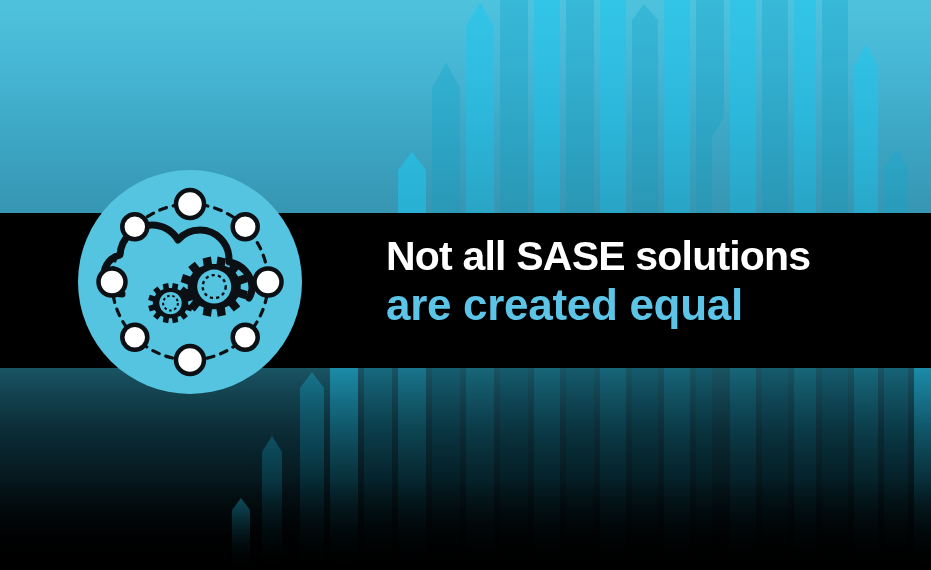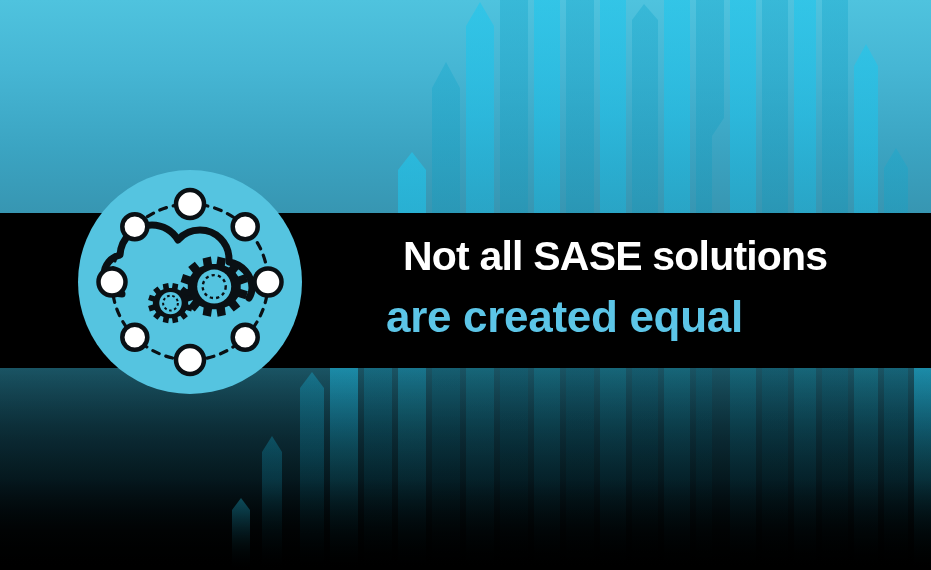--- a/index.html
+++ b/index.html
@@ -70,26 +70,25 @@
   .headline .line {
     display: block;
     font-weight: 700;
     font-size: 41px;
     white-space: nowrap;
   }
   .headline .line1 {
     color: #FFFFFF;
     font-size: 41px;
     letter-spacing: -0.8px;
-    margin-left: 17px;
   }
   .headline .line2 {
     color: #5CC5E7;
     font-size: 44px;
-    margin-top: 18px;
+    margin-top: 6px;
     letter-spacing: -0.3px;
   }
 
   
   .icon-badge {
     position: absolute;
     left: 78px;
     top: 170px;
     width: 224px;
     height: 224px;

